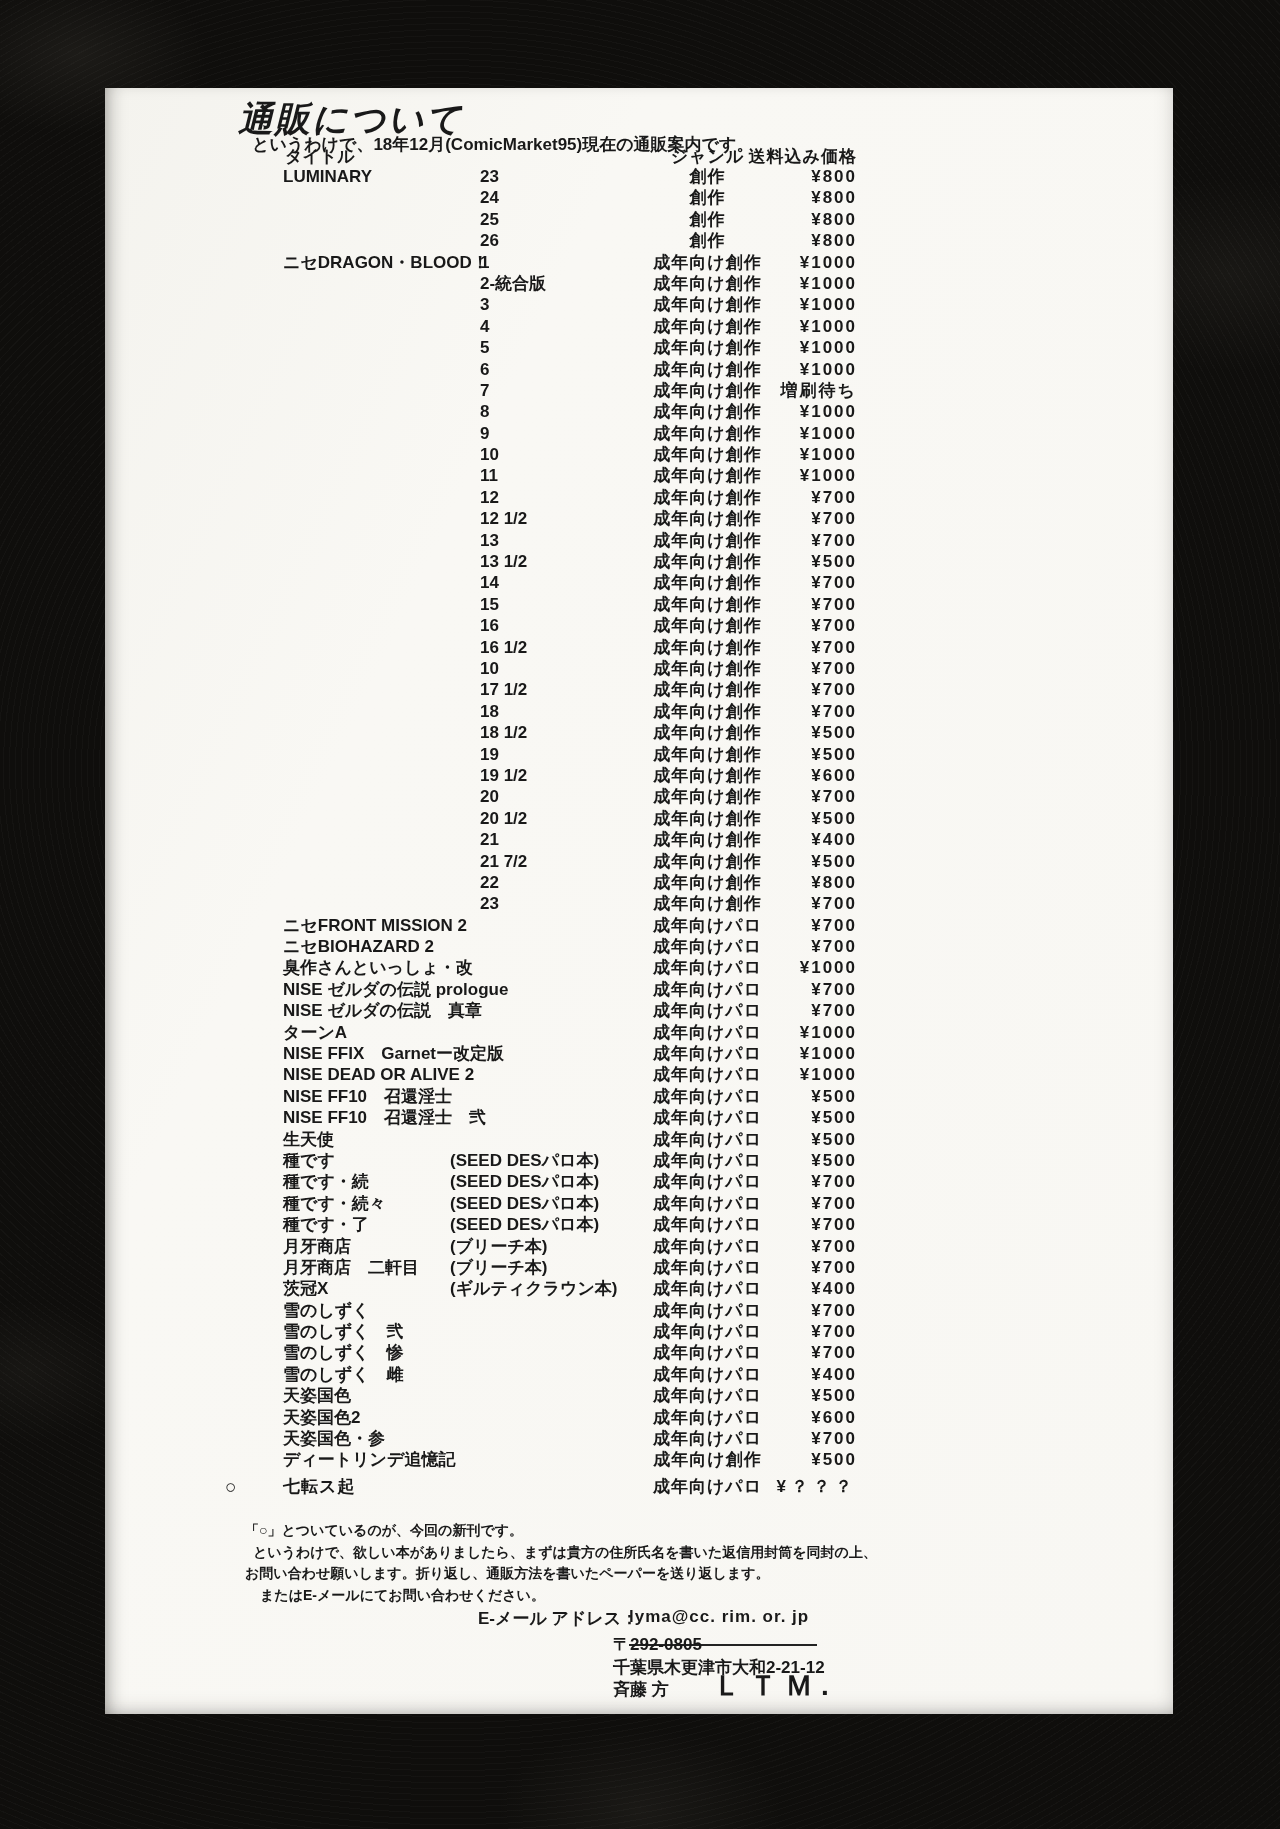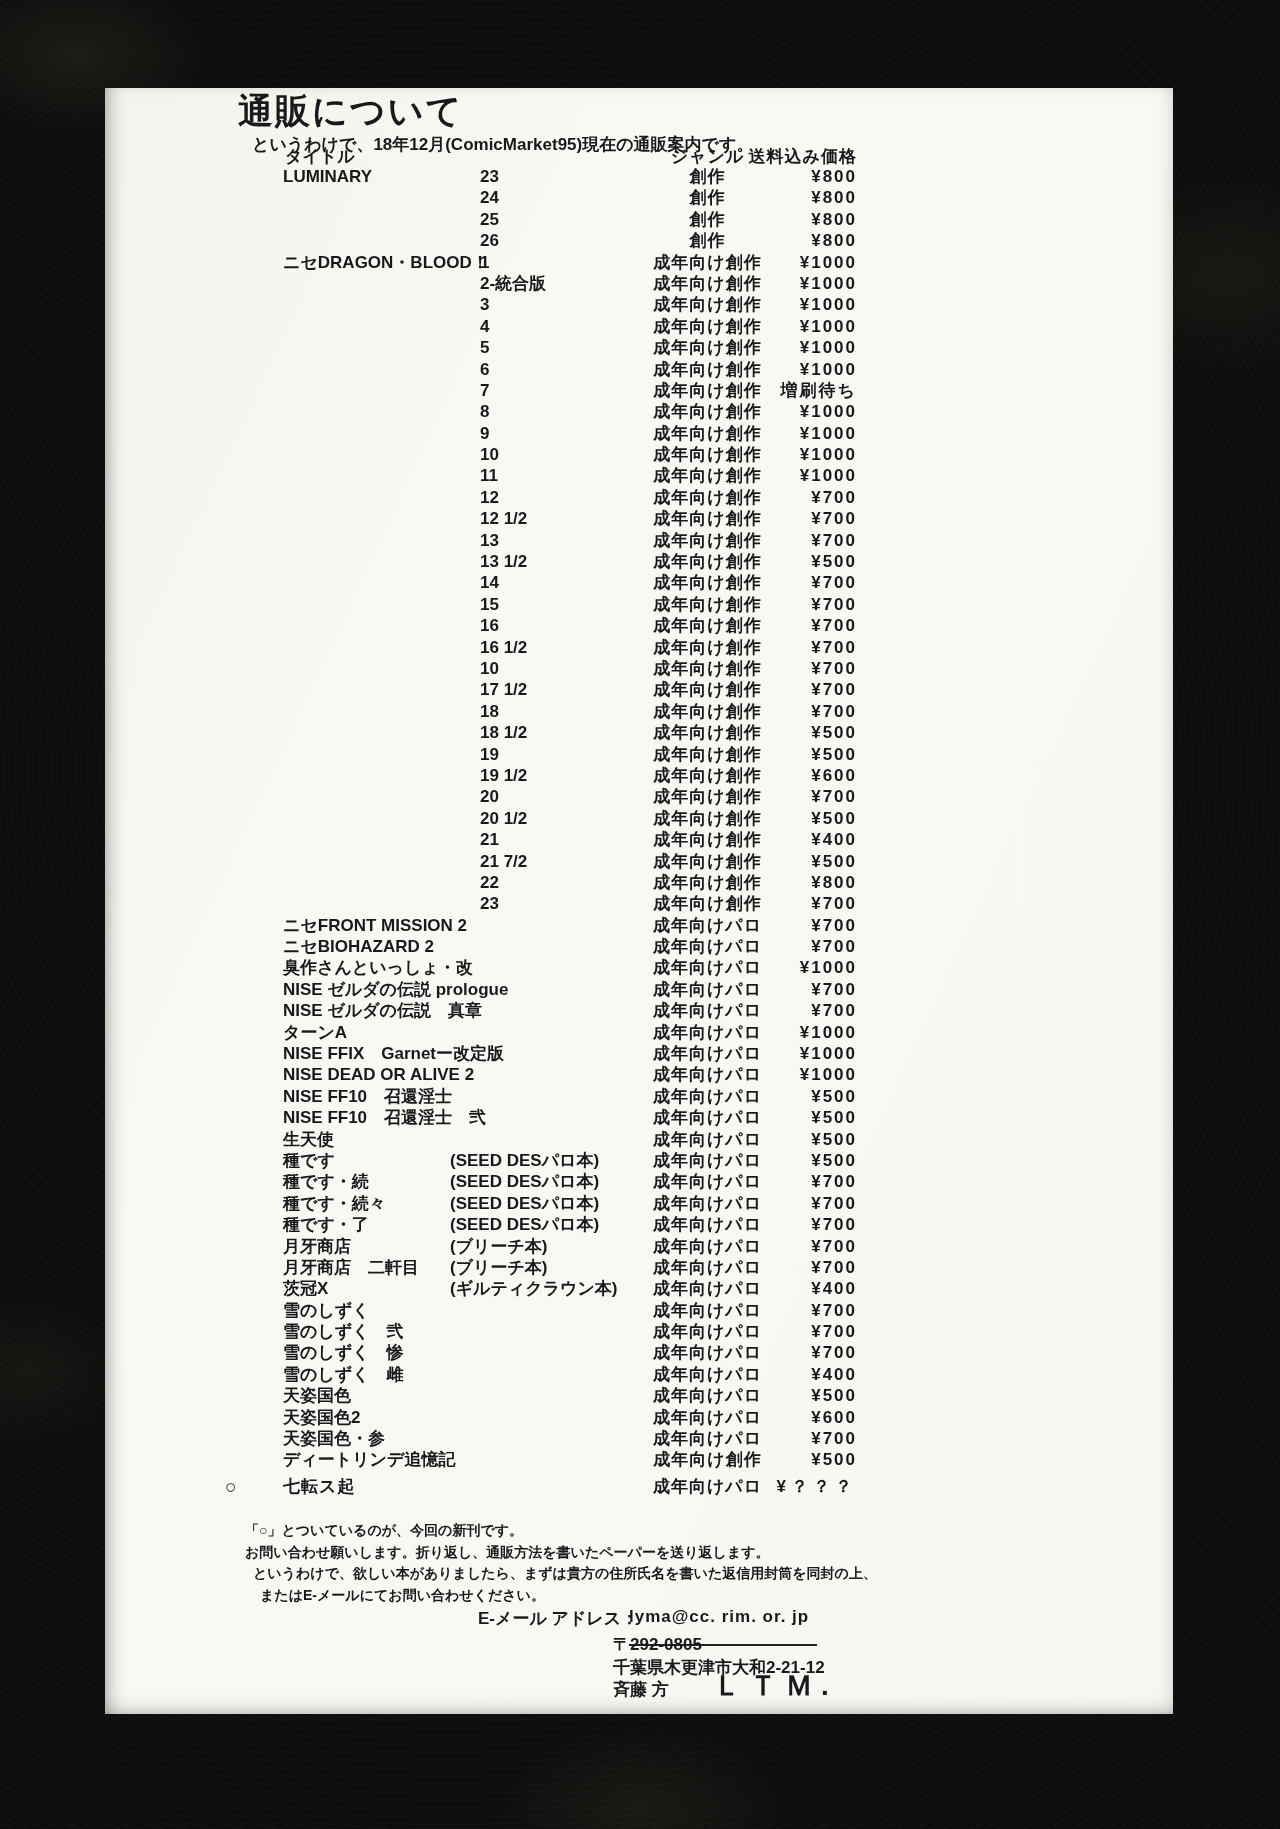--- a/index.html
+++ b/index.html
@@ -16,21 +16,21 @@
     position:relative;
     color:#191919;
   }
   .page {
     position:absolute; left:105px; top:88px; width:1068px; height:1626px;
     background:linear-gradient(115deg,#f4f3ee 0%,#f9f8f4 30%,#f8f7f3 100%);
     box-shadow: inset 12px 0 20px -12px rgba(50,48,44,.55),
                 inset -8px -12px 22px -14px rgba(60,58,54,.4);
     font-weight:600;
   }
-  .title { position:absolute; left:133px; top:0; font-size:35px; font-weight:700; letter-spacing:2px; white-space:nowrap; }
+  .title { position:absolute; left:133px; top:8px; font-size:35px; font-weight:700; letter-spacing:2px; white-space:nowrap;font-style:italic; }
   .intro { position:absolute; left:147px; top:45px; font-size:17px; white-space:nowrap; }
 
   .thead { position:absolute; left:0; top:58px; right:0; height:22px; font-size:17px; }
   .thead span { position:absolute; white-space:nowrap; font-weight:700; line-height:22px; }
   .h-title { left:180px; }
   .h-genre { left:480px; width:245px; text-align:center; letter-spacing:1px; }
   .h-price { left:560px; width:192px; text-align:right; letter-spacing:1px; }
 
   .rows { position:absolute; left:0; top:78px; right:0; }
   .row { position:relative; height:21.4px; font-size:17px; }
@@ -509,22 +509,22 @@
 
   <div class="row new-release">
     <span class="mark">○</span>
     <span class="c-title">七転ス起</span>
     <span class="c-genre">成年向けパロ</span>
     <span class="c-price">¥？？？</span>
   </div>
 
   <div class="notes">
       <div class="note note-0">「○」とついているのが、今回の新刊です。</div>
+      <div class="note note-1">というわけで、欲しい本がありましたら、まずは貴方の住所氏名を書いた返信用封筒を同封の上、</div>
       <div class="note note-2">お問い合わせ願いします。折り返し、通販方法を書いたペーパーを送り返します。</div>
-      <div class="note note-1">というわけで、欲しい本がありましたら、まずは貴方の住所氏名を書いた返信用封筒を同封の上、</div>
       <div class="note note-3">またはE-メールにてお問い合わせください。</div>
     </div>
 
   <div class="contact">
     <div class="email-line">
       <span class="email-label">E-メール アドレス：</span>
       <span class="email">lyma@cc. rim. or. jp</span>
     </div>
     <div class="addr-block">
       <div>〒292-0805</div>

